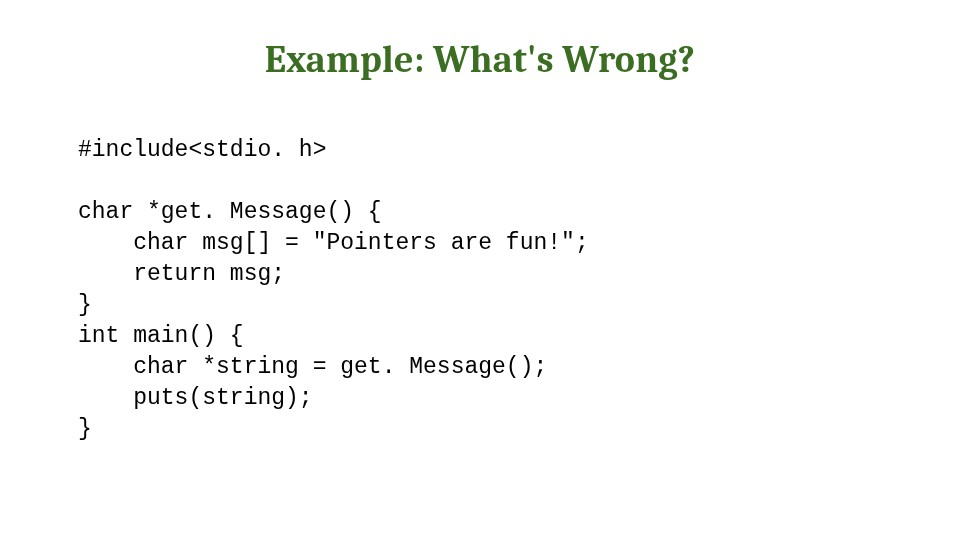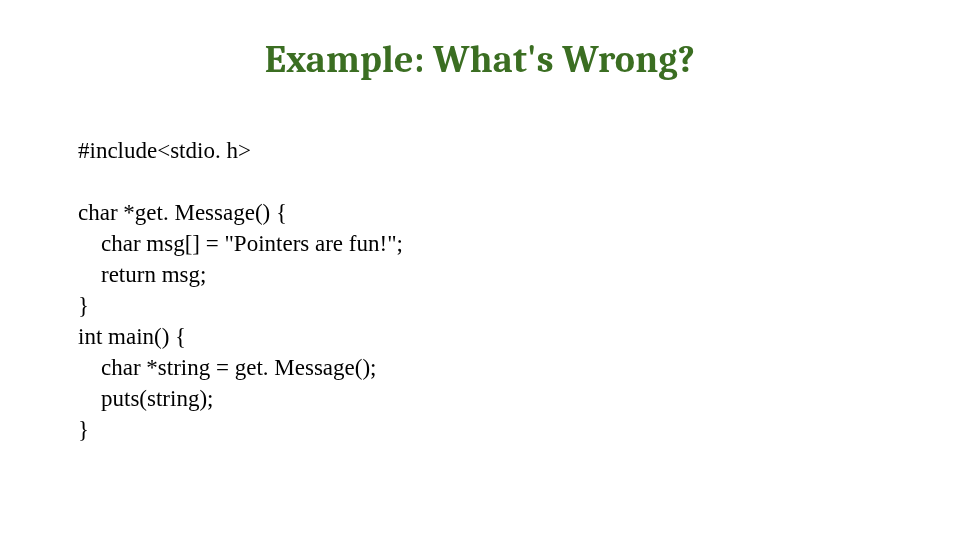--- a/index.html
+++ b/index.html
@@ -25,21 +25,21 @@
     text-align: center;
     font-size: 38px;
     font-weight: 700;
     color: #3b6e22;
     letter-spacing: 0.2px;
   }
   .code-block {
     position: absolute;
     top: 135px;
     left: 78px;
-    font-family: Liberation Serif, serif;
+    font-family: Liberation Mono, monospace;
     font-size: 23px;
     line-height: 1.35;
     color: #000;
     white-space: pre;
   }
 </style>
 </head>
 <body>
 
 <div class="slide">

